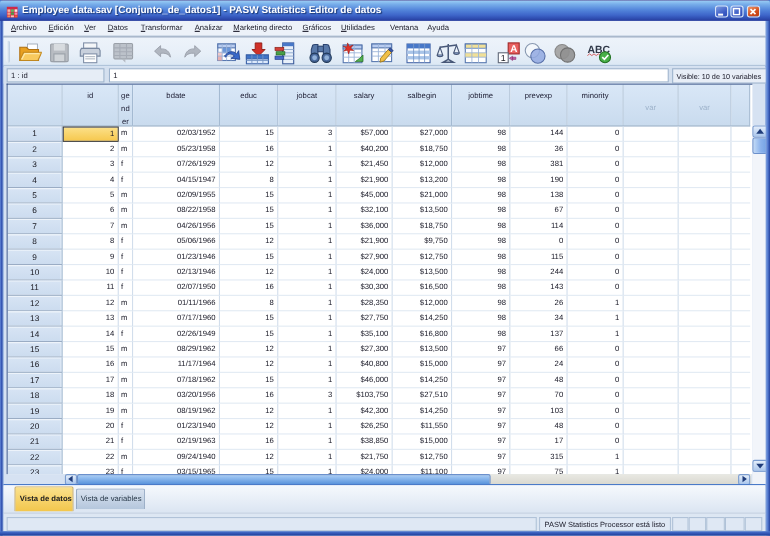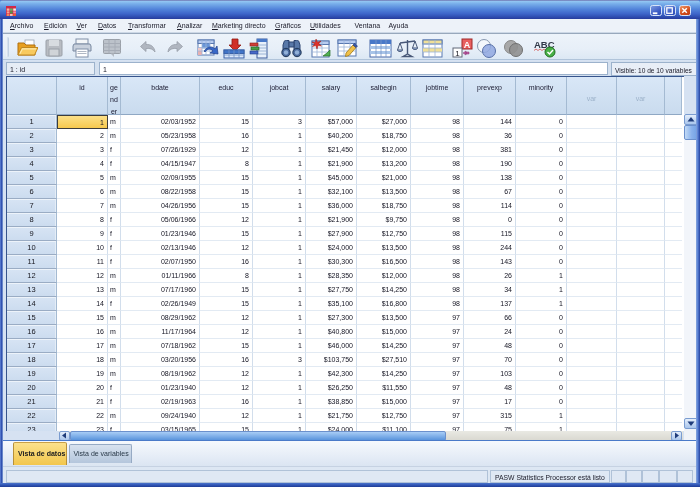--- a/index.html
+++ b/index.html
@@ -85,20 +85,21 @@
         <rect x="0.8" y="2.6" width="2.8" height="2.4" fill="#f8b8a8"></rect>
         <rect x="4.2" y="2.6" width="2.8" height="2.4" fill="#60b860"></rect>
         <rect x="7.6" y="2.6" width="2.8" height="2.4" fill="#fce8e0"></rect>
         <rect x="0.8" y="5.6" width="2.8" height="2.2" fill="#f8a890"></rect>
         <rect x="4.2" y="5.6" width="2.8" height="2.2" fill="#48a048"></rect>
         <rect x="7.6" y="5.6" width="2.8" height="2.2" fill="#f890a8"></rect>
         <rect x="0.8" y="8.4" width="2.8" height="2" fill="#f09060"></rect>
         <rect x="4.2" y="8.4" width="2.8" height="2" fill="#f8c8b8"></rect>
         <rect x="7.6" y="8.4" width="2.8" height="2" fill="#f06030"></rect>
       </svg>
+    <div class="ttext">Employee data.sav [Conjunto_de_datos1] - PASW Statistics Editor de datos</div>
     <div class="wbtn" id="btnmin"><svg viewBox="0 0 11 11" width="10" height="10">
           <rect x="2" y="7" width="5" height="2" fill="#fff"></rect>
         </svg></div>
     <div class="wbtn" id="btnmax"><svg viewBox="0 0 11 11" width="10" height="10">
           <rect x="2" y="2" width="6" height="6" fill="none" stroke="#fff" stroke-width="1.4"></rect>
         </svg></div>
     <div class="wbtn" id="btncls"><svg viewBox="0 0 11 11" width="10" height="10">
           <path d="M2.5 2.5 L7.5 7.5 M7.5 2.5 L2.5 7.5" stroke="#fff" stroke-width="1.6"></path>
         </svg></div>
   </div>

